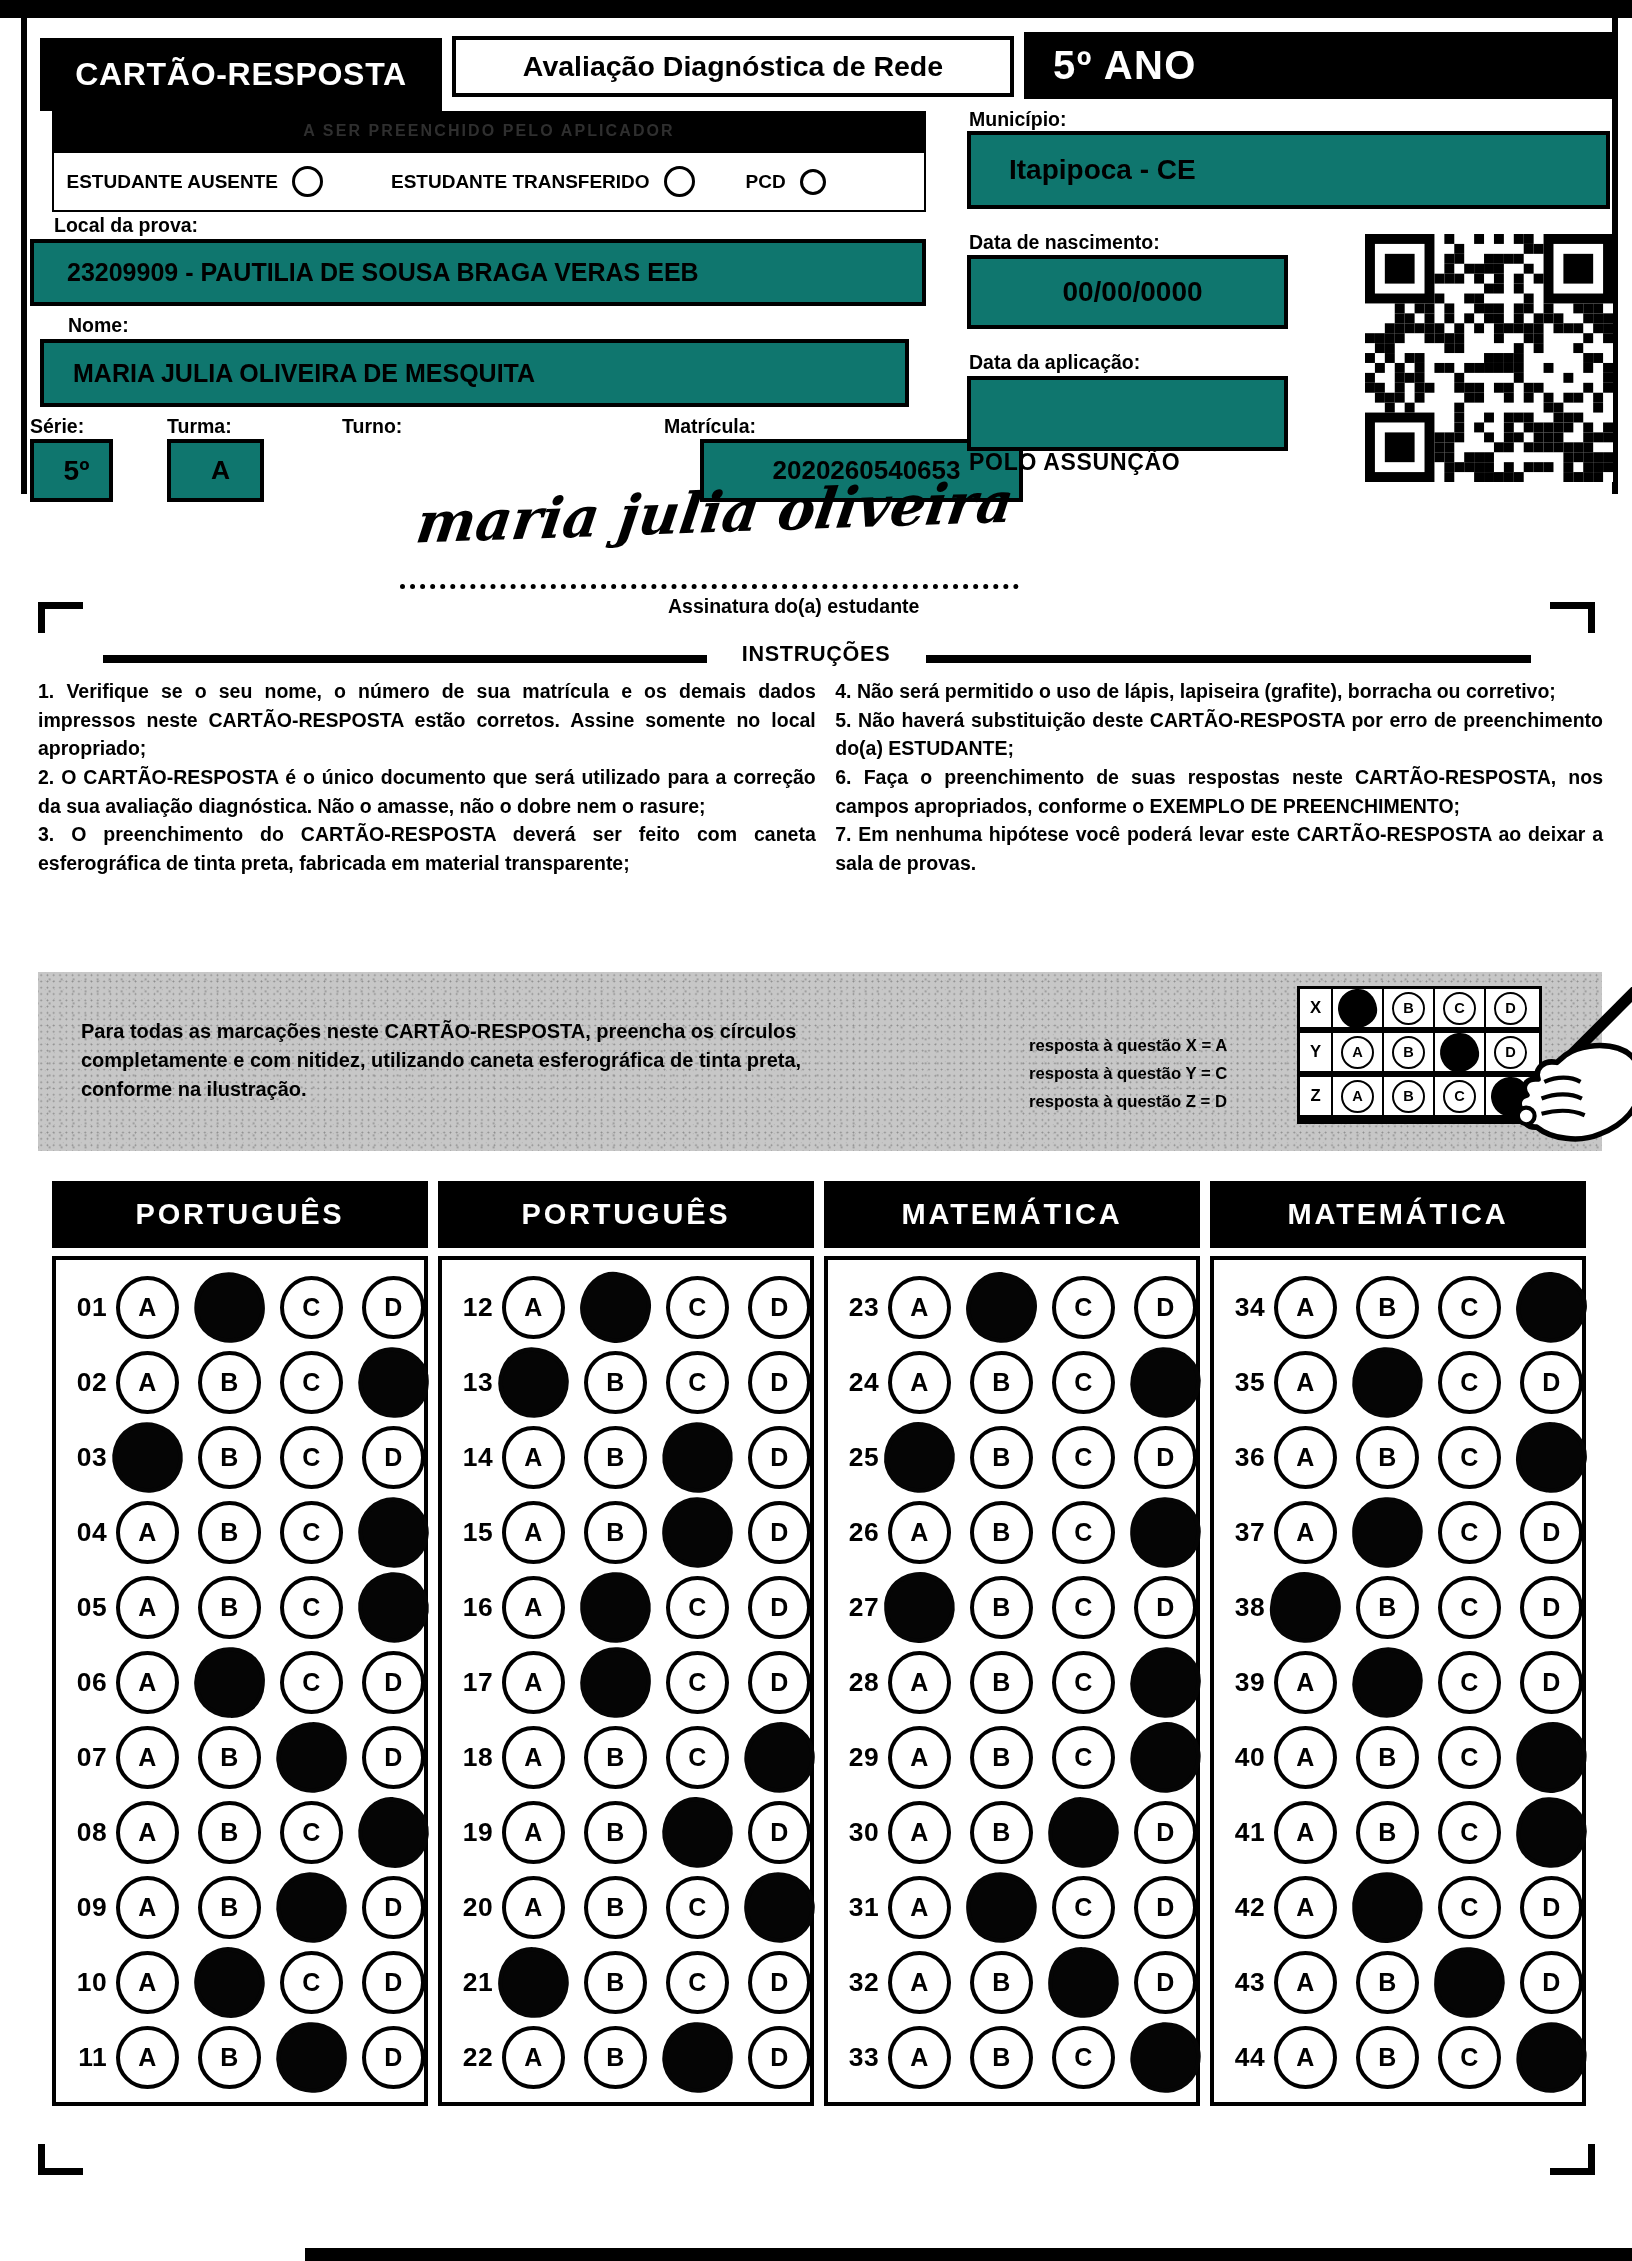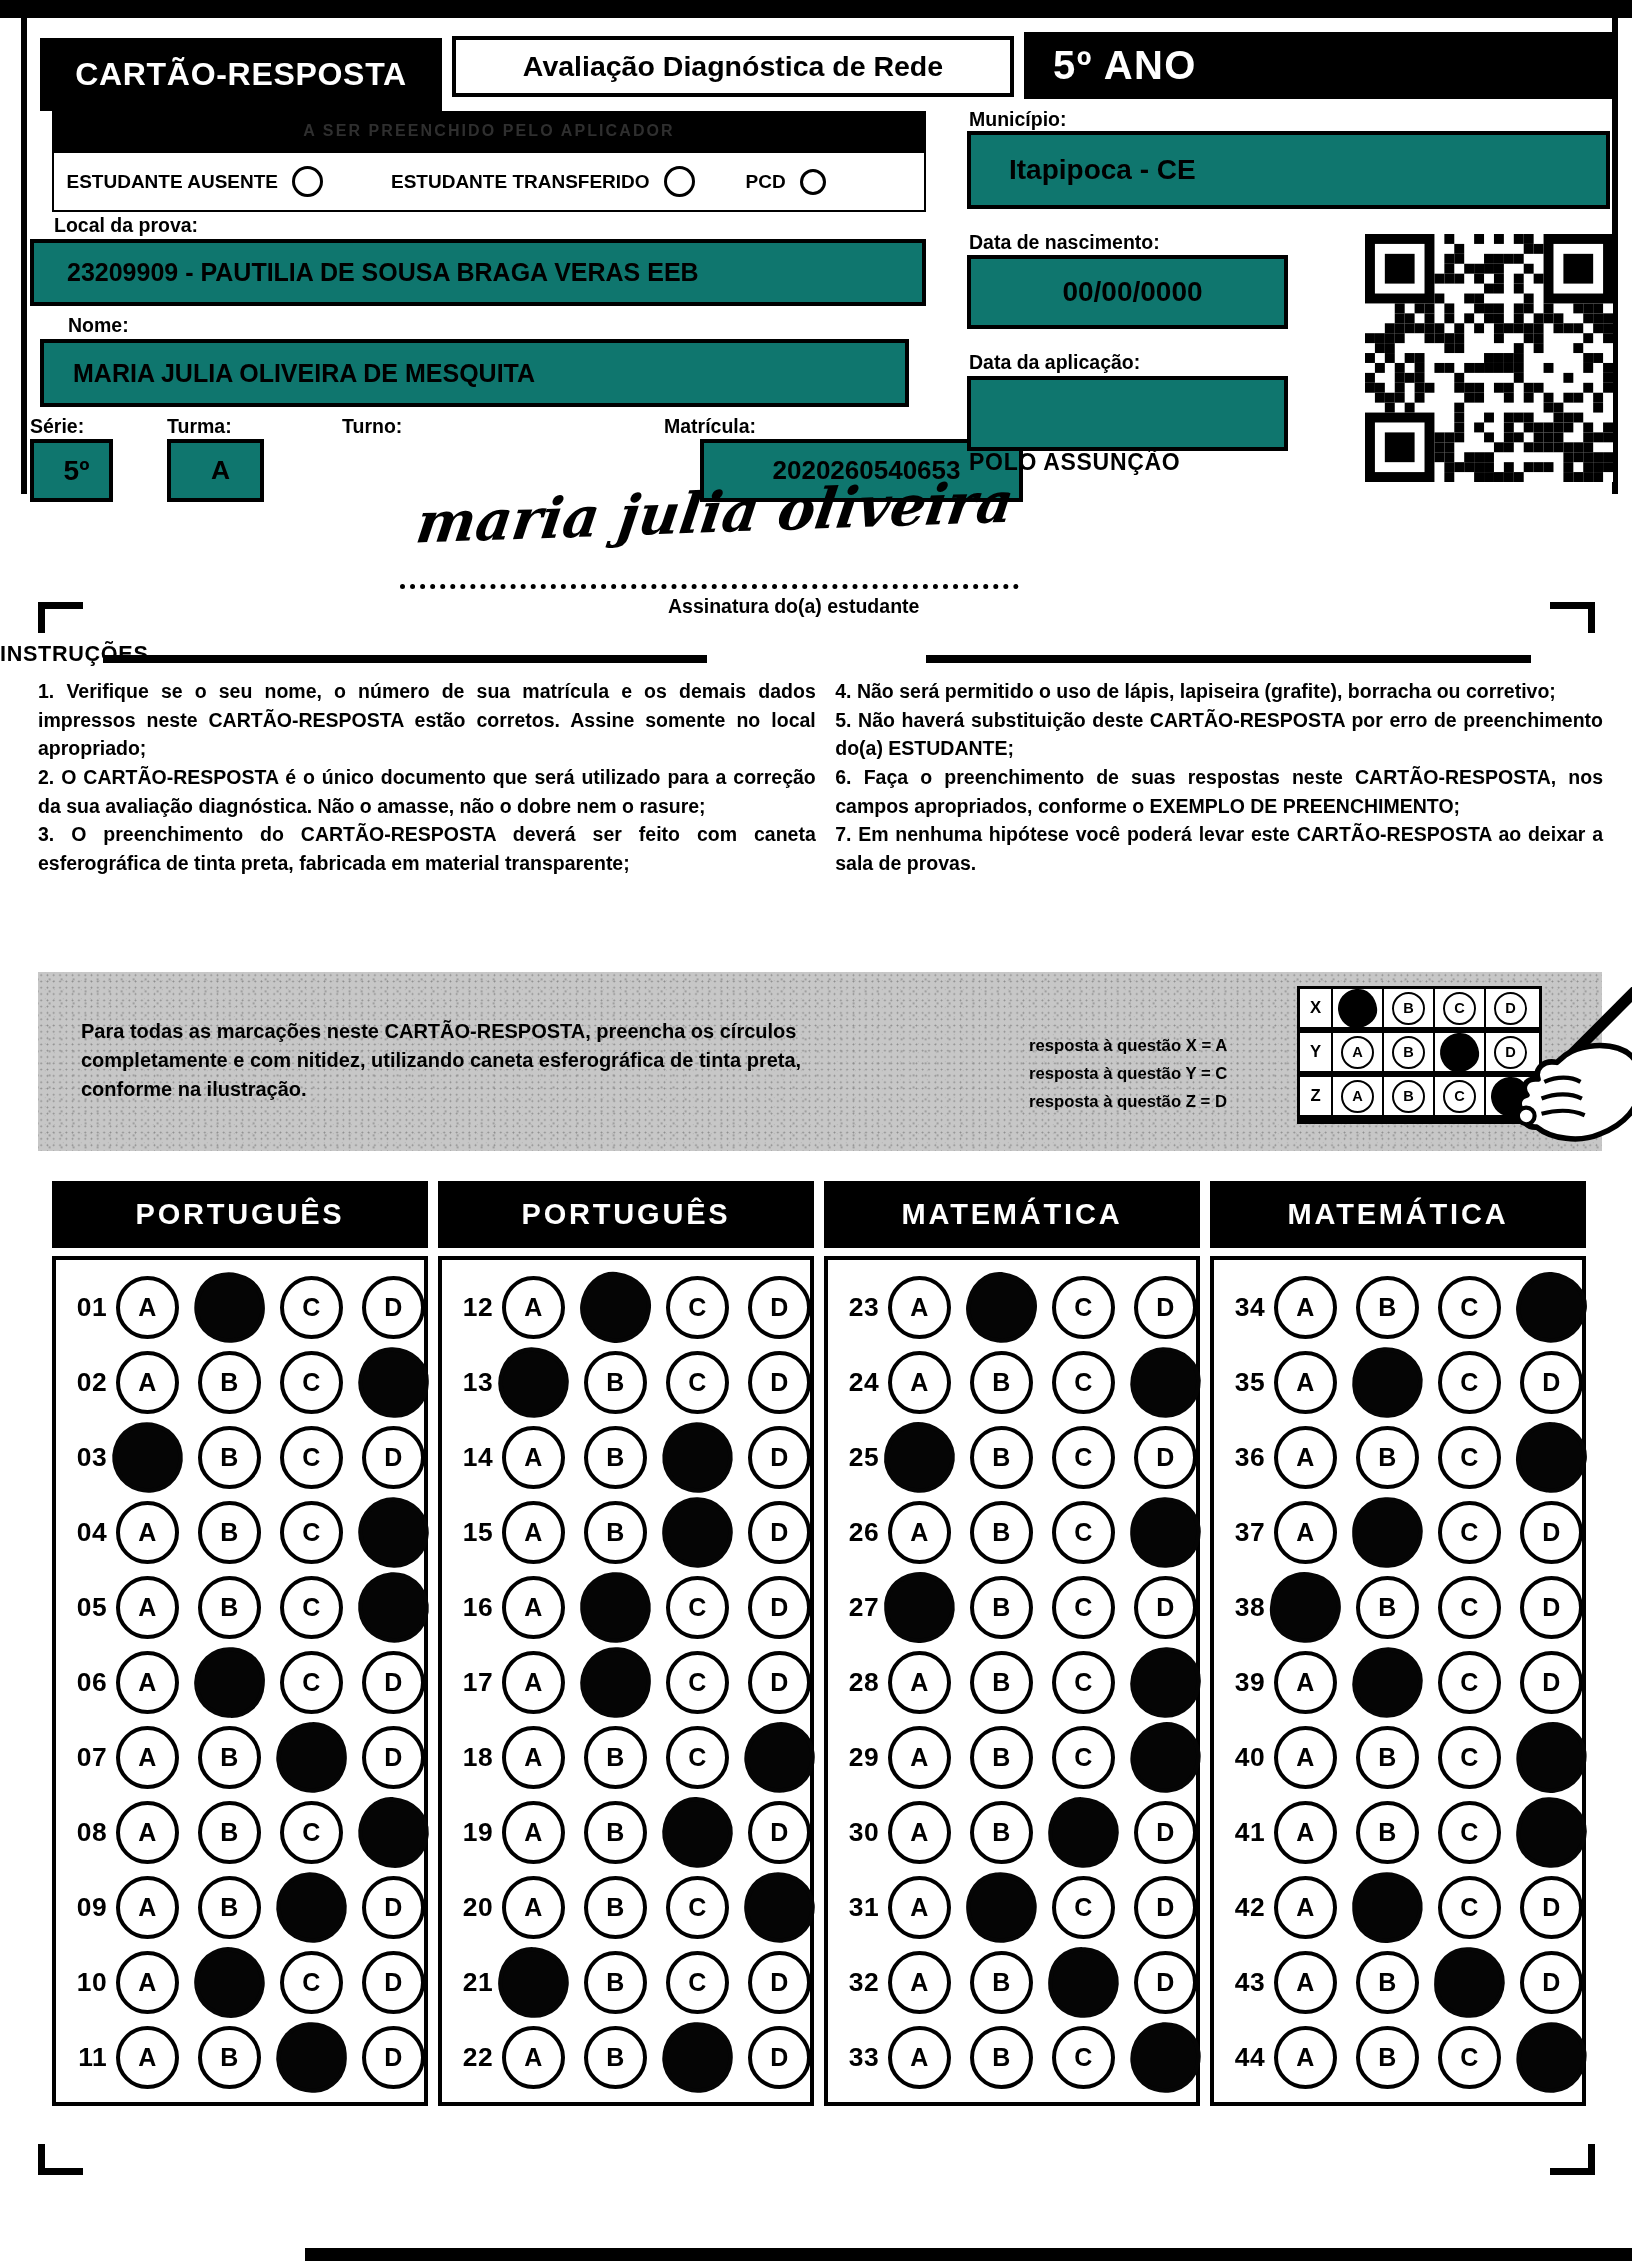--- a/index.html
+++ b/index.html
@@ -58,21 +58,21 @@
   .sig-text{left:417px;top:479px;font-family:"DejaVu Serif",serif;font-style:italic;font-weight:700;
             font-size:56px;transform:rotate(-2deg) skewX(-10deg);white-space:nowrap;}
   .sig-label{left:668px;top:595px;font-size:19.5px;}
 
   .bracket{width:45px;height:31px;}
   .bracket-tl{left:38px;top:602px;border-top:7.7px solid #000;border-left:7.7px solid #000;}
   .bracket-tr{left:1550px;top:602px;border-top:7.7px solid #000;border-right:7.7px solid #000;}
   .bracket-bl{left:38px;top:2144px;border-bottom:7.7px solid #000;border-left:7.7px solid #000;}
   .bracket-br{left:1550px;top:2144px;border-bottom:7.7px solid #000;border-right:7.7px solid #000;}
 
-  .instr-title{left:0;top:641px;width:1632px;font-size:21.6px;letter-spacing:0.7px;}
+  .instr-title{left:0;top:641px;width:1632px;text-align:center;font-size:21.6px;letter-spacing:0.7px;}
   .instr-line{top:655px;height:8.3px;background:#000;}
   .instr-line-left{left:103px;width:604px;}
   .instr-line-right{left:926px;width:605px;}
   .instr-cols{left:38px;top:677px;width:1565px;display:flex;}
   .instr-col{width:778px;font-size:19.5px;line-height:1.47;text-align:justify;}
   .instr-col + .instr-col{margin-left:19.5px;width:768px;}
   .instr-col p{margin:0;}
 
   .gray-box{left:38px;top:972px;width:1564px;height:179px;background-color:#c7c7c7;
             background-image:radial-gradient(#8a8a8a 0.8px,transparent 1px),

